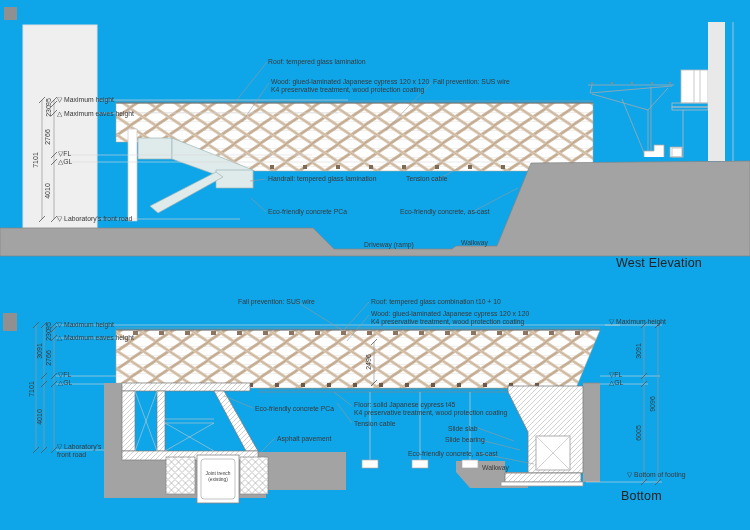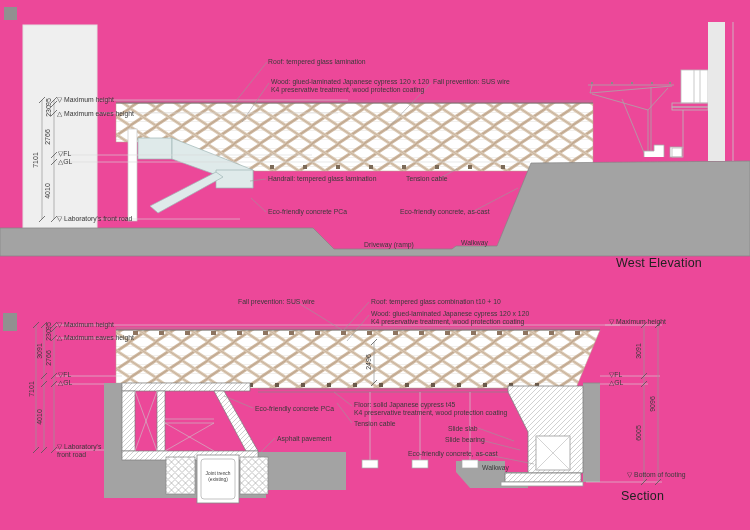--- a/index.html
+++ b/index.html
@@ -1,16 +1,16 @@
 <!DOCTYPE html>
 <html><head>
 <meta charset="utf-8">
 <style>
   html,body{margin:0;padding:0;background:#fff;}
-  #stage{position:relative;width:750px;height:530px;background:#ec4899;overflow:hidden;
+  #stage{position:relative;width:750px;height:530px;background:#0ea5e9;overflow:hidden;
          font-family:"Liberation Sans",sans-serif;color:#3a3a3a;}
   #gfx{position:absolute;left:0;top:0;}
   .lbl{position:absolute;font-size:6.8px;line-height:8px;white-space:pre-line;color:#3a3a3a;}
   .rot{transform:translate(-50%,-50%) rotate(-90deg);transform-origin:center;font-size:7px;white-space:nowrap;}
   .ttl{font-size:12.5px;color:#222;letter-spacing:.2px;}
   .ctr{text-align:center;font-size:4.8px;line-height:5.6px;}
 </style>
 </head>
 <body>
 
@@ -350,15 +350,15 @@
 <span class="lbl rot" style="left:49px;top:335px">230</span>
 <span class="lbl rot" style="left:49px;top:358px">2766</span>
 <span class="lbl rot" style="left:40px;top:351px">3091</span>
 <span class="lbl rot" style="left:40px;top:417px">4010</span>
 <span class="lbl rot" style="left:32px;top:389px">7101</span>
 <span class="lbl rot" style="left:369px;top:362px">2496</span>
 <span class="lbl rot" style="left:639px;top:351px">3091</span>
 <span class="lbl rot" style="left:639px;top:433px">6005</span>
 <span class="lbl rot" style="left:653px;top:404px">9096</span>
 
-<span class="lbl ttl" style="left:621px;top:492px">Section</span>
+<span class="lbl ttl" style="left:621px;top:492px">Bottom</span>
 
 </div>
 
 </body></html>

